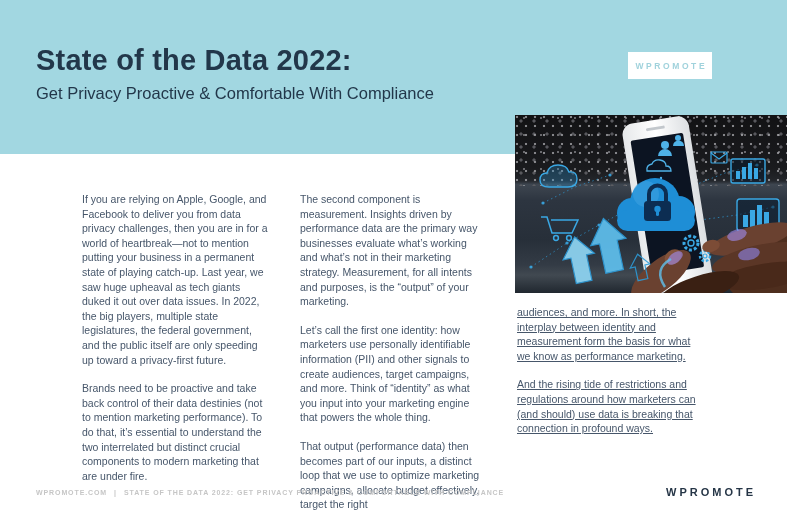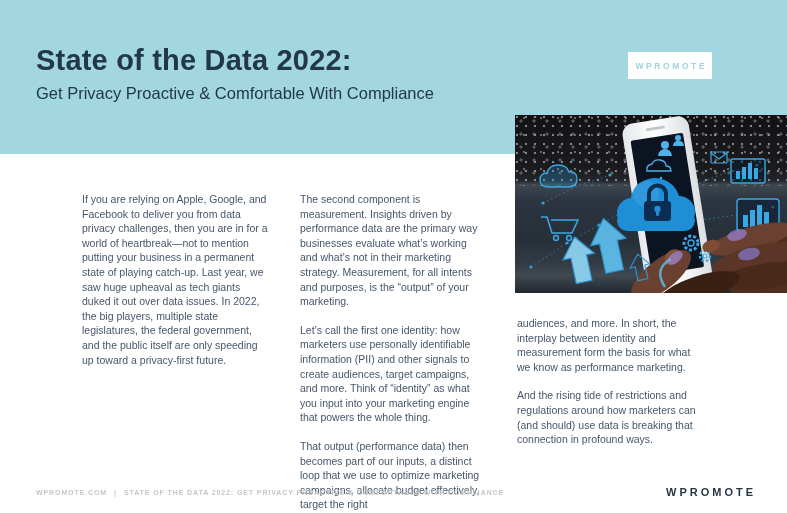--- a/index.html
+++ b/index.html
@@ -30,21 +30,21 @@
       radial-gradient(circle at 6px 6px, rgba(95,95,100,.9) 0 1.2px, transparent 2px),
       radial-gradient(circle at 9px 3px, rgba(205,205,210,.45) 0 .8px, transparent 1.4px);
     background-size:9px 9px,13px 13px,17px 17px;
   }
   .hero svg{position:absolute;left:0;top:0;}
   
   .col{position:absolute;width:187px;font-size:10.5px;line-height:1.39;color:#46566a;}
   .col p{margin:0 0 14px 0;}
   .col-1{left:82px;top:192px;}
   .col-2{left:300px;top:192px;}
-  .col-3{left:517px;top:316px;}
+  .col-3{left:517px;top:305px;text-decoration:underline;}
   
   .footer-left{
     position:absolute;left:36px;top:489px;font-size:7px;letter-spacing:.9px;
     color:#c6c6c6;font-weight:700;white-space:nowrap;
   }
   .footer-left .divider{margin:0 7px;}
   .footer-brand{
     position:absolute;right:31px;top:486px;font-size:11px;font-weight:700;
     letter-spacing:3px;color:#253546;
   }
@@ -191,20 +191,21 @@
         <polygon points="64,116 48,136 56,136 56,162 72,162 72,136 80,136" fill="#8fd6f4" opacity=".92"></polygon>
         <polygon points="96,104 78,128 87,128 87,158 105,158 105,128 114,128" fill="#5fc0ee" opacity=".92"></polygon>
         <polygon points="122,146 112,158 117,158 117,172 127,172 127,158 132,158" fill="none" opacity=".9"></polygon>
       </g>
       <path d="M150 172 q-12 -18 6 -28" stroke="#5fc0ee" stroke-width="2.5" fill="none" opacity=".8"></path>
     </svg>
   </div>
 
   <div class="col col-1">
     <p>If you are relying on Apple, Google, and Facebook to deliver you from data privacy challenges, then you are in for a world of heartbreak—not to mention putting your business in a permanent state of playing catch-up. Last year, we saw huge upheaval as tech giants duked it out over data issues. In 2022, the big players, multiple state legislatures, the federal government, and the public itself are only speeding up toward a privacy-first future.</p>
+    <p>Brands need to be proactive and take back control of their data destinies (not to mention marketing performance). To do that, it’s essential to understand the two interrelated but distinct crucial components to modern marketing that are under fire.</p>
   </div>
   <div class="col col-2">
     <p>The second component is measurement. Insights driven by performance data are the primary way businesses evaluate what’s working and what’s not in their marketing strategy. Measurement, for all intents and purposes, is the “output” of your marketing.</p>
     <p>Let’s call the first one identity: how marketers use personally identifiable information (PII) and other signals to create audiences, target campaigns, and more. Think of “identity” as what you input into your marketing engine that powers the whole thing.</p>
     <p>That output (performance data) then becomes part of our inputs, a distinct loop that we use to optimize marketing campaigns, allocate budget effectively, target the right</p>
   </div>
   <div class="col col-3">
     <p>audiences, and more. In short, the interplay between identity and measurement form the basis for what we know as performance marketing.</p>
     <p>And the rising tide of restrictions and regulations around how marketers can (and should) use data is breaking that connection in profound ways.</p>
   </div>

